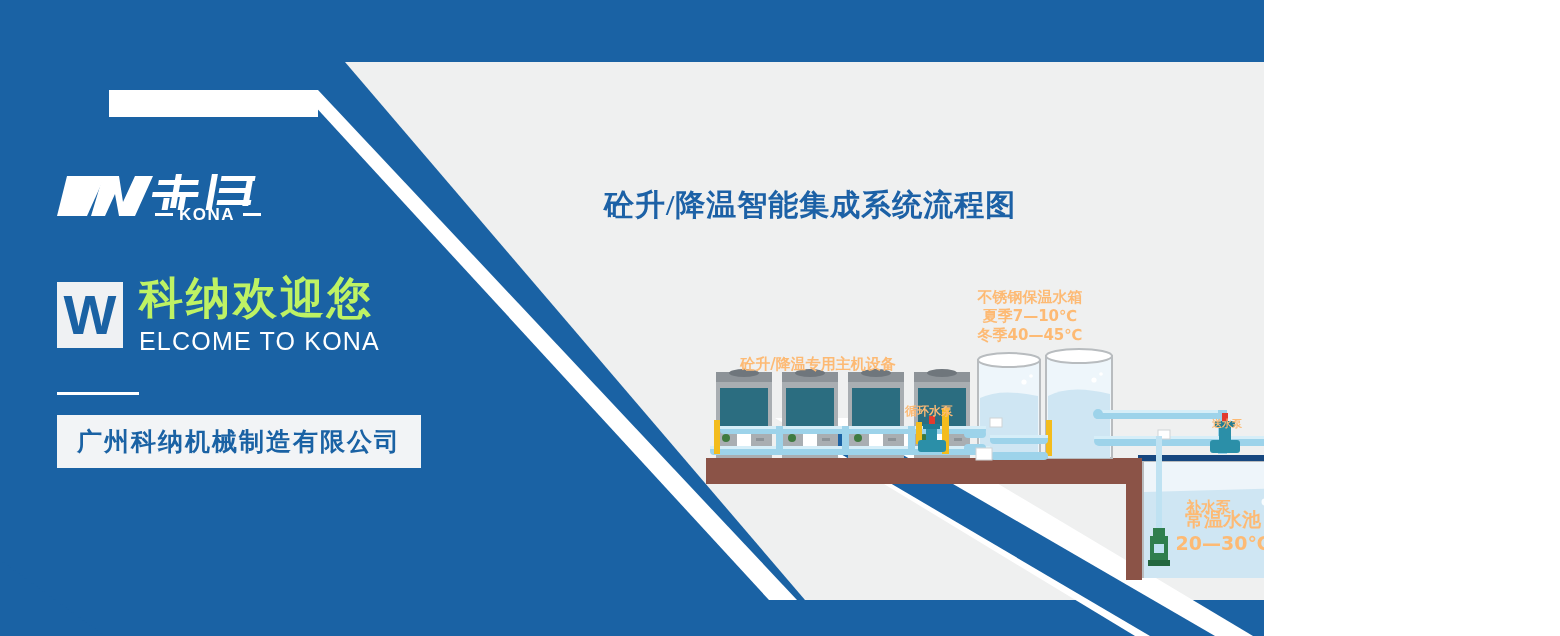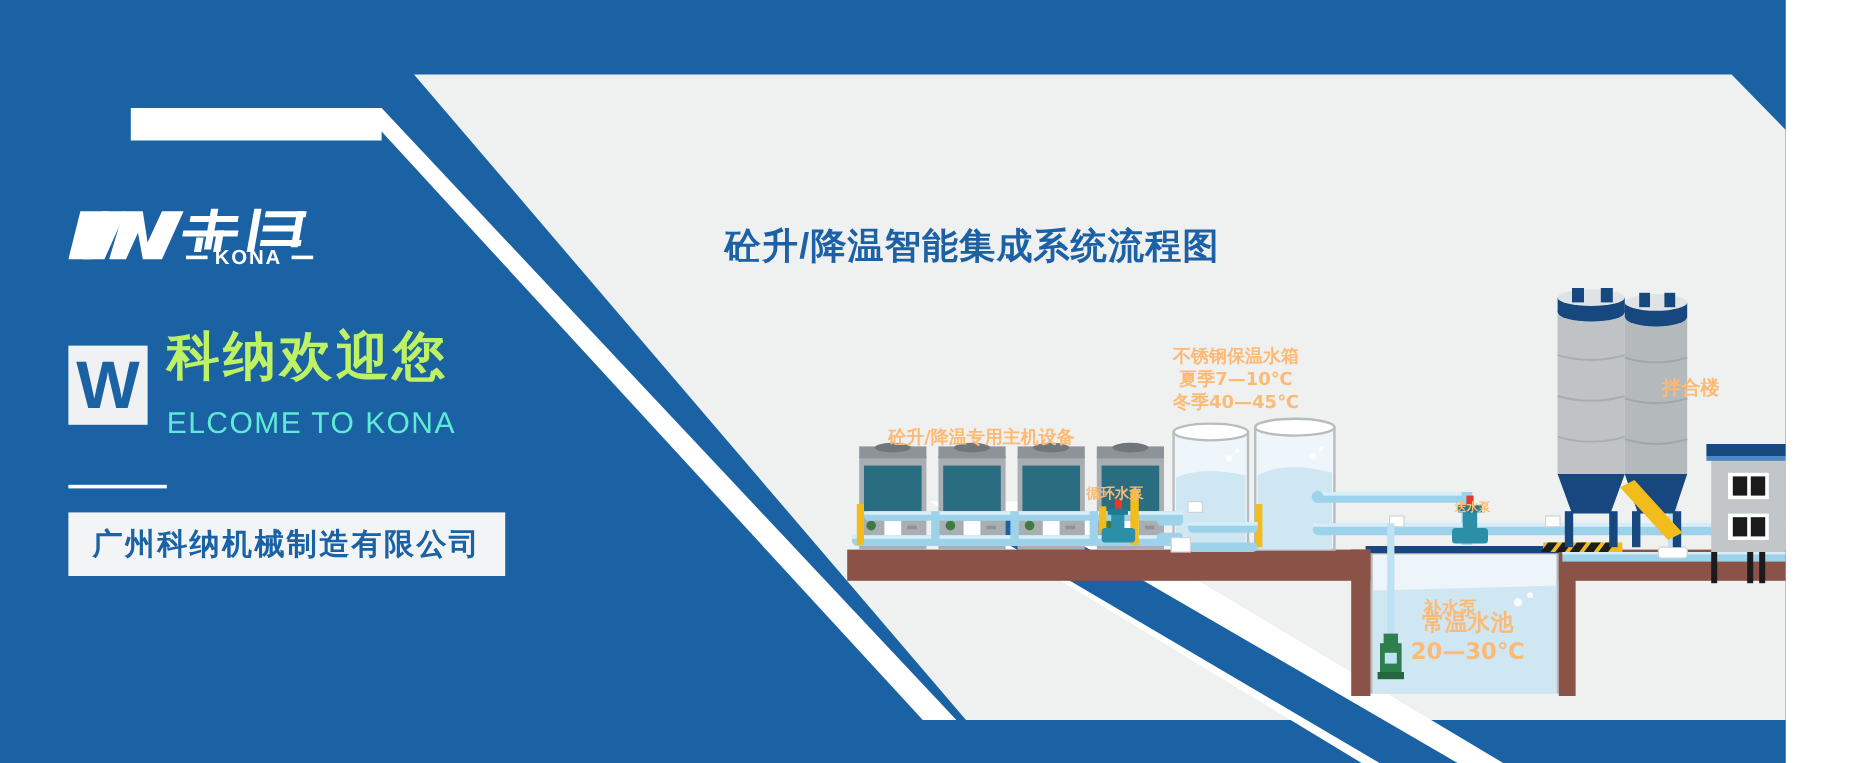--- a/index.html
+++ b/index.html
@@ -1,44 +1,44 @@
 <!DOCTYPE html>
 <html><head>
 <meta charset="utf-8">
 <style>
   html,body{margin:0;padding:0;background:#fff;}
   body{font-family:"Liberation Sans","DejaVu Sans",sans-serif;}
-  .stage{position:relative;width:1488px;height:636px;overflow:hidden;background:#1a62a4;}
+  .stage{position:relative;width:1264px;height:636px;overflow:hidden;background:#1a62a4;}
 
   
   .bg-blue{position:absolute;inset:0;background:#1a62a4;}
   .panel{position:absolute;inset:0;}
   .panel svg{display:block;}
 
   
   .brand{position:absolute;left:57px;top:168px;width:420px;}
   .logo{display:flex;align-items:center;height:56px;}
   .logo svg{display:block;}
 
   .welcome-row{display:flex;align-items:center;margin-top:52px;}
   .wbox{width:66px;height:66px;background:#eff1f3;display:flex;align-items:center;justify-content:center;
         font-size:56px;font-weight:700;color:#1a62a4;line-height:1;font-family:"Liberation Sans",sans-serif;}
   .wtext{margin-left:16px;}
   .cn-welcome{font-size:44px;color:#bef264;font-weight:700;letter-spacing:3px;line-height:1;
               font-family:"DejaVu Sans","Liberation Sans",sans-serif;}
-  .en-welcome{font-size:25px;color:#5eead4;letter-spacing:1.2px;margin-top:21px;line-height:1;
+  .en-welcome{font-size:25px;color:#ffffff;letter-spacing:1.2px;margin-top:9px;line-height:1;
               font-family:"Liberation Sans",sans-serif;}
   .rule{width:82px;height:3px;background:#ffffff;margin-top:38px;}
   .company{display:inline-block;margin-top:20px;background:#f2f4f6;color:#1a62a4;
            font-size:25px;font-weight:700;padding:10px 20px;letter-spacing:2px;
            font-family:"DejaVu Sans","Liberation Sans",sans-serif;}
 
   
   .diagram-title{position:absolute;left:604px;top:185px;font-size:30px;font-weight:700;color:#1c61a6;
-                 letter-spacing:1px;font-family:Liberation Sans, sans-serif;}
+                 letter-spacing:1px;font-family:Liberation Serif, serif;}
   .diagram{position:absolute;left:690px;top:230px;width:870px;height:350px;}
   .diagram svg{display:block;}
 
   .lbl{position:absolute;color:#fdba74;font-weight:700;text-align:center;line-height:1.25;
        font-family:"DejaVu Sans","Liberation Sans",sans-serif;white-space:pre;}
   .lbl-tank{left:955px;top:288px;width:150px;font-size:15px;}
   .lbl-host{left:718px;top:355px;width:200px;font-size:15px;}
   .lbl-circ{left:898px;top:404px;width:62px;font-size:12px;}
   .lbl-send{left:1192px;top:418px;width:70px;font-size:10px;}
   .lbl-mix{left:1374px;top:313px;width:70px;font-size:16px;}

